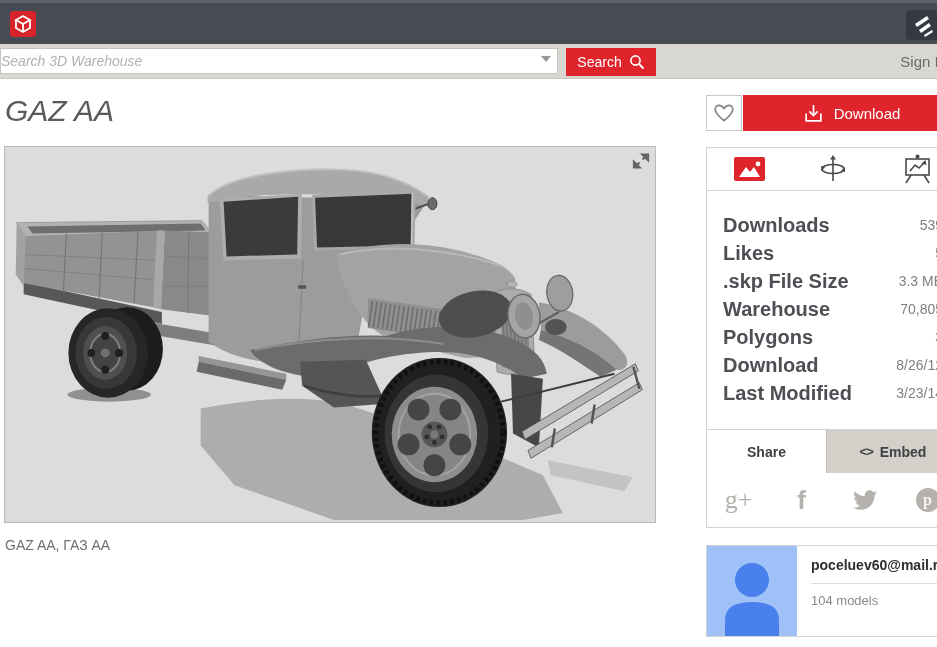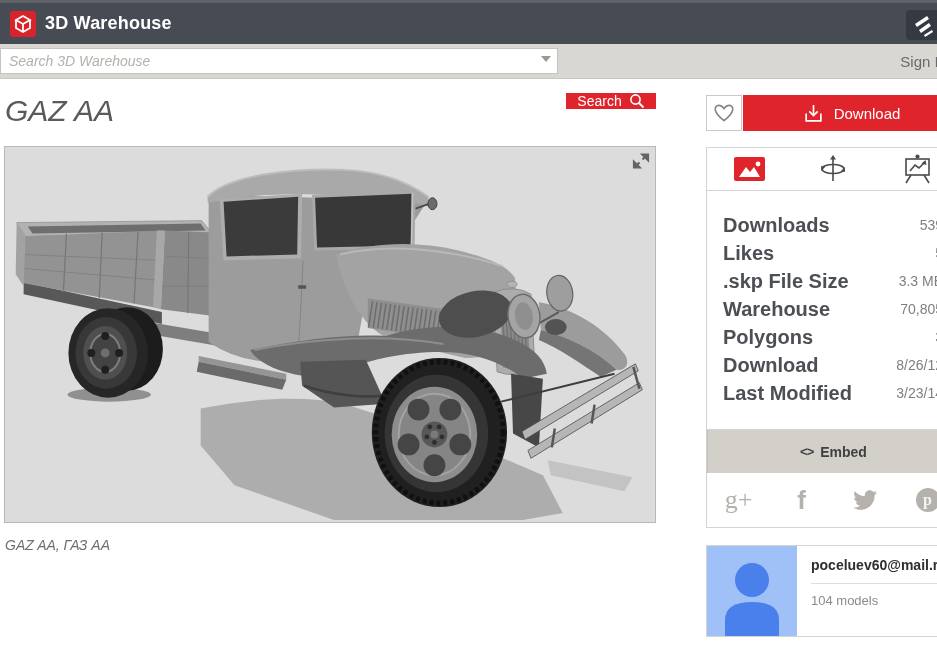--- a/index.html
+++ b/index.html
@@ -17,42 +17,42 @@
   .logo-box { width:26px; height:26px; margin-right:9px; }
   .brand { color:#fff; font-size:18px; font-weight:bold; letter-spacing:.2px; }
   .su-icon { position:absolute; right:-7px; top:7px; }
   
   .searchrow {
     position:absolute; left:0; top:44px; width:937px; height:35px;
     background:#d9d7d2; border-bottom:1px solid #c9c7c2;
   }
   .search-input {
     position:absolute; left:0; top:4px; width:558px; height:26px;
-    border:1px solid #c6c4bf; background:#fff; padding:0 26px 0 8px;
+    border:1px solid #c6c4bf; background:#fff; padding:0 26px 0 0;
     font-family:"Liberation Sans", sans-serif; font-size:14px; font-style:italic; color:#555;
   }
   .search-input::placeholder { color:#b3b1ac; font-style:italic; }
   .dd-arrow { position:absolute; left:541px; top:12px; width:0; height:0;
     border-left:5px solid transparent; border-right:5px solid transparent;
     border-top:6px solid #9a9894; cursor:pointer; }
   .search-btn {
-    position:absolute; left:566px; top:4px; width:90px; height:16px;
+    position:absolute; left:566px; top:4px; width:90px; height:28px;
     background:#e0242c; border:none; color:#fff; font-size:14px;
     font-family:"Liberation Sans", sans-serif; cursor:pointer;
-    display:flex; align-items:center; justify-content:center; gap:7px;margin-top:45px;
+    display:flex; align-items:center; justify-content:center; gap:7px;
   }
   .sign-in { position:absolute; right:-10px; top:9px; font-size:15px; color:#6a6a6a; cursor:pointer; }
   
   .page-title { position:absolute; left:5px; top:94px; font-size:30px; color:#595a5c;font-style:italic; }
   .model-panel {
     position:absolute; left:4px; top:146px; width:652px; height:377px;
     background:#dcdcdc; border:1px solid #b9b9b9;
   }
   .expand-ic { position:absolute; right:5px; top:5px; cursor:pointer; }
-  .caption { position:absolute; left:5px; top:537px; font-size:14px; color:#6e6f71;font-style:italic; }
+  .caption { position:absolute; left:5px; top:537px; font-size:14px; color:#6e6f71; }
   
   .fav-btn {
     position:absolute; left:706px; top:95px; width:36px; height:36px;
     background:#fff; border:1px solid #c9c9c9; cursor:pointer;
     display:flex; align-items:center; justify-content:center;
   }
   .dl-btn {
     position:absolute; left:743px; top:95px; width:217px; height:36px;
     background:#e0242c; border:none; color:#fff; font-size:15px;
     font-family:"Liberation Sans", sans-serif; cursor:pointer;
@@ -100,21 +100,20 @@
   <span class="logo-box">
     <svg width="26" height="26" viewBox="0 0 26 26">
       <rect x="0" y="0" width="26" height="26" rx="3" fill="#d8232a"></rect>
       <g stroke="#fff" stroke-width="1.8" fill="none">
         <path d="M6,9 L13,5 L20,9 L13,13 Z"></path>
         <path d="M6,9 L6,17 L13,21 L20,17 L20,9"></path>
         <path d="M13,13 L13,21"></path>
       </g>
     </svg>
   </span>
-  <span class="brand">3D Warehouse</span>
   <span class="su-icon">
     <svg width="38" height="30" viewBox="0 0 38 30">
       <rect x="0" y="0" width="38" height="30" rx="4" fill="#343942"></rect>
       <g fill="#fff">
         <polygon points="9,14 21,6 23,9 11,17"></polygon>
         <polygon points="13,20 23,13 25,16 15,23"></polygon>
         <polygon points="18,25 26,20 27,22 19,27"></polygon>
       </g>
     </svg>
   </span>
@@ -328,20 +327,21 @@
       <span class="stat-label">Download</span>
       <span class="stat-value">8/26/12</span>
     </div>
     <div class="stat-row">
       <span class="stat-label">Last Modified</span>
       <span class="stat-value">3/23/14</span>
     </div>
   </div>
 
   <div class="sharerow">
+    <div class="share-tab">Share</div>
     <div class="embed-tab">
       <span class="embed-glyph">&lt;&gt;</span>
       <span>Embed</span>
     </div>
   </div>
 
   <div class="socialrow">
     <div class="soc">
       <span class="gplus">g+</span>
     </div>

